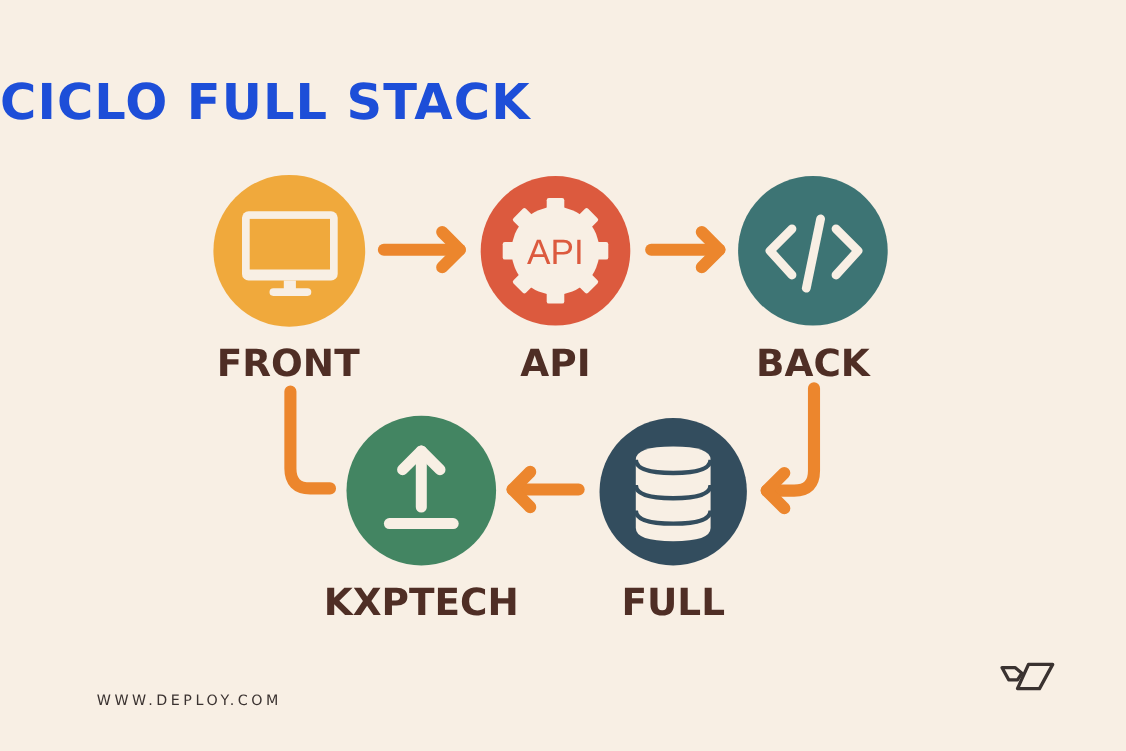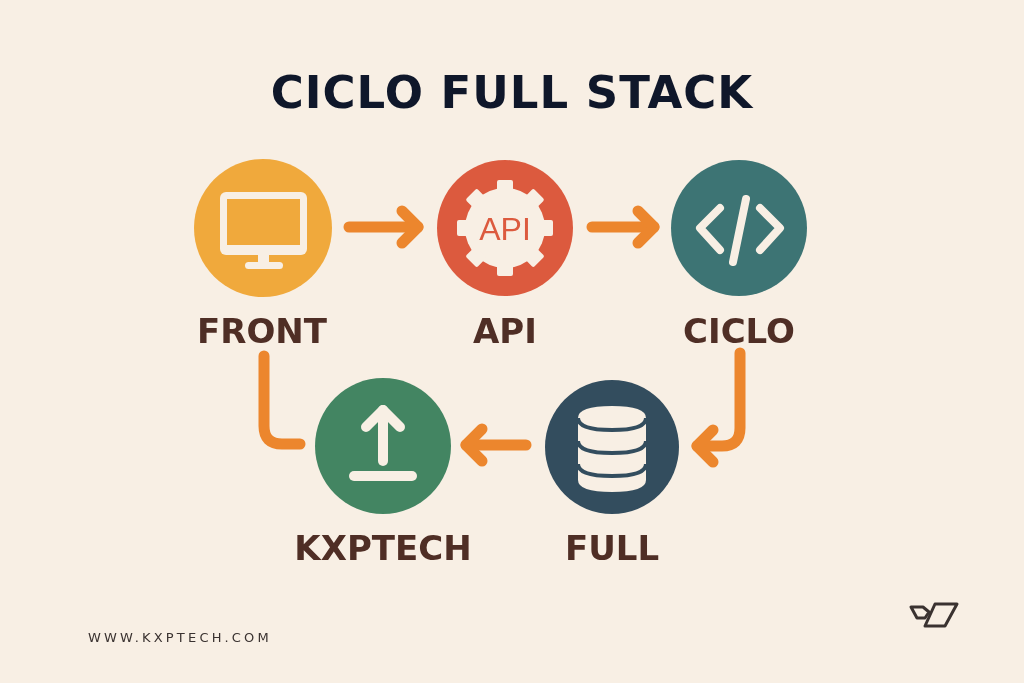--- a/index.html
+++ b/index.html
@@ -4,22 +4,22 @@
   <style>
     html, body { margin: 0; padding: 0; }
     body {
       width: 1024px; height: 683px; overflow: hidden;
       background: #f8efe4;
       font-family: "DejaVu Sans", "Liberation Sans", sans-serif;
       position: relative;
     }
     .title {
       position: absolute; left: 0; top: 66px; width: 1024px;
-      text-align: center; font-weight: bold; font-size: 45px;
-      color: #0f172a; letter-spacing: 1px;
+      text-align: left; font-weight: bold; font-size: 45px;
+      color: #1d4ed8; letter-spacing: 1px;
     }
     .diagram { position: absolute; left: 0; top: 0; width: 1024px; height: 683px; }
     .node-label {
       position: absolute; width: 200px; text-align: center;
       font-weight: bold; font-size: 34px; color: #4f2e25;
     }
     .footer-url {
       position: absolute; left: 88px; top: 630px;
       font-size: 13px; letter-spacing: 3.2px; color: #3a3230;
     }
@@ -106,24 +106,24 @@
     <g stroke="#f8efe4" stroke-width="10" stroke-linecap="round" stroke-linejoin="round" fill="none">
       <line x1="383" y1="410" x2="383" y2="461"></line>
       <polyline points="366,427 383,410 400,427"></polyline>
       <line x1="354" y1="476" x2="412" y2="476"></line>
     </g>
   </g>
 </svg>
 
 <div class="node-label" style="left:162px; top:311px;">FRONT</div>
 <div class="node-label" style="left:405px; top:311px;">API</div>
-<div class="node-label" style="left:639px; top:311px;">CICLO</div>
+<div class="node-label" style="left:639px; top:311px;">BACK</div>
 <div class="node-label" style="left:283px; top:528px;">KXPTECH</div>
 <div class="node-label" style="left:512px; top:528px;">FULL</div>
 
-<div class="footer-url">WWW.KXPTECH.COM</div>
+<div class="footer-url">WWW.DEPLOY.COM</div>
 
 <svg class="logo" width="60" height="34" viewBox="0 0 60 34">
   <g fill="none" stroke="#3a3230" stroke-width="3" stroke-linejoin="round" stroke-linecap="round">
     <path d="M6 9 L18 9 L24 14 L20 20 L12 20 Z"></path>
     <path d="M30 6 L52 6 L40 28 L20 28 Z"></path>
   </g>
 </svg>
 
 </body></html>

